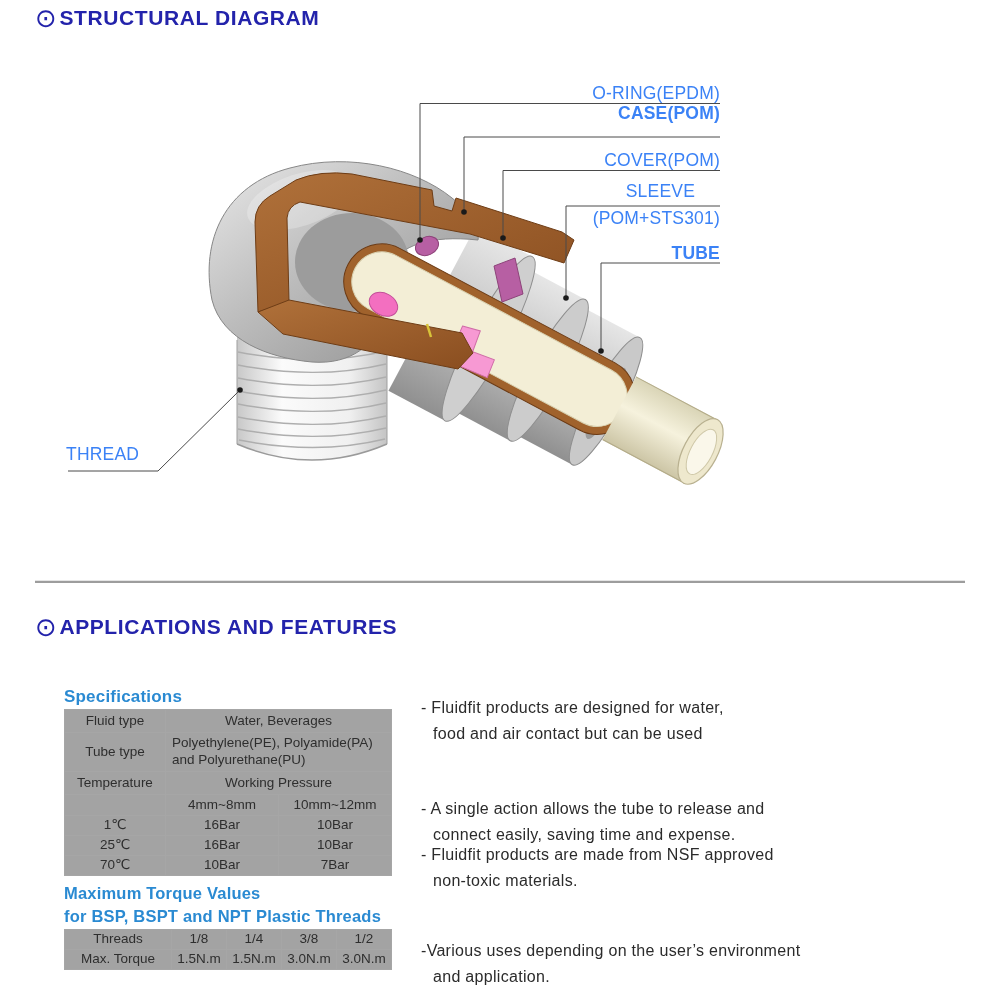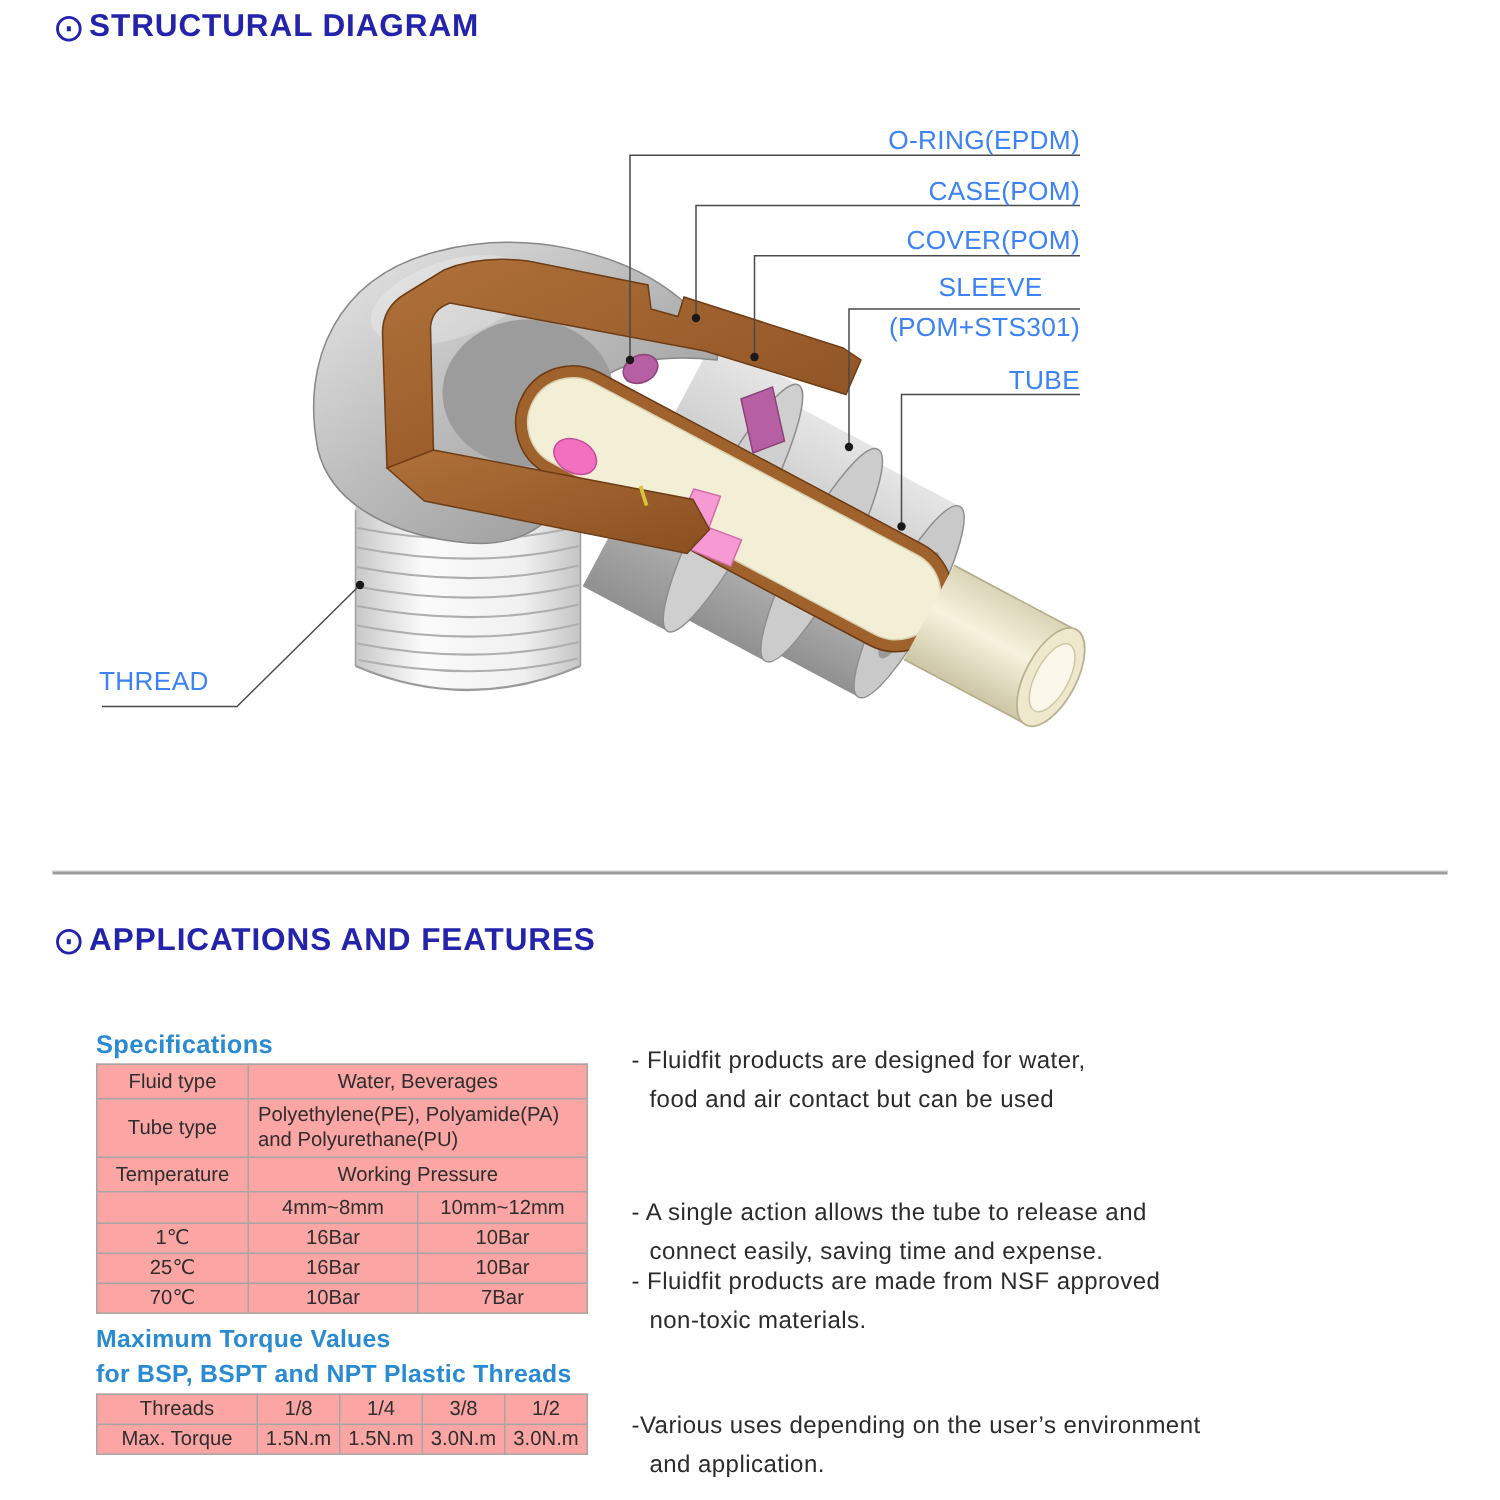--- a/index.html
+++ b/index.html
@@ -15,21 +15,21 @@
   .dlabel{position:absolute;font-size:17.5px;color:#3b82f6;letter-spacing:.2px;white-space:nowrap;}
   .dlabel.right{right:280px;text-align:right;}
 
   
   .divider{position:absolute;left:35px;top:580px;width:930px;height:2px;
            background:#9d9d9d;border-top:1px solid #e5e5e5;}
 
   
   .spec-head{position:absolute;left:64px;top:687px;color:var(--azure,#2a8ad2);
              font-weight:bold;font-size:17px;letter-spacing:.2px;}
-  table.ctbl{border-collapse:collapse;table-layout:fixed;background:#fca5a5;}
+  table.ctbl{border-collapse:collapse;table-layout:fixed;background:#a3a3a3;}
   table.ctbl td{border:1px solid #a6a6a6;font-size:13.5px;color:#2e2e2e;
                 text-align:center;vertical-align:middle;padding:1px 4px;line-height:1.25;}
   td.blue{color:var(--azure,#2a8ad2);}
   #spec-table{position:absolute;left:64px;top:709px;width:327px;}
   #torque-table{position:absolute;left:64px;top:929px;width:327px;}
   .torque-head{position:absolute;left:64px;top:882px;color:var(--azure,#2a8ad2);
                font-weight:bold;font-size:16.5px;line-height:23px;letter-spacing:.2px;white-space:nowrap;}
 
   
   .feature{position:absolute;left:421px;width:520px;font-size:16px;color:#2b2b2b;
@@ -153,25 +153,25 @@
     <circle cx="420" cy="240" r="2.8"></circle>
       <circle cx="464" cy="212" r="2.8"></circle>
     <circle cx="503" cy="238" r="2.8"></circle>
       <circle cx="566" cy="298" r="2.8"></circle>
     <circle cx="601" cy="351" r="2.8"></circle>
       <circle cx="240" cy="390" r="2.8"></circle>
   </g>
 </svg>
 
 <div class="dlabel right" style="top:83px;">O-RING(EPDM)</div>
-<div class="dlabel right" style="top:117px;">CASE(POM)</div>
+<div class="dlabel right" style="top:103px;font-weight:bold;">CASE(POM)</div>
 <div class="dlabel right" style="top:150px;">COVER(POM)</div>
 <div class="dlabel" style="right:305px;top:181px;">SLEEVE</div>
 <div class="dlabel right" style="top:208px;text-align:right;">(POM+STS301)</div>
-<div class="dlabel right" style="top:243px;">TUBE</div>
+<div class="dlabel right" style="top:243px;font-weight:bold;">TUBE</div>
 <div class="dlabel" style="left:66px;top:444px;">THREAD</div>
 
 <div class="divider"></div>
 
 <div class="sec-title" style="top:615px;">
   <span class="bullet">⊙</span>
   <span>APPLICATIONS AND FEATURES</span>
 </div>
 
 <div class="spec-head">Specifications</div>

